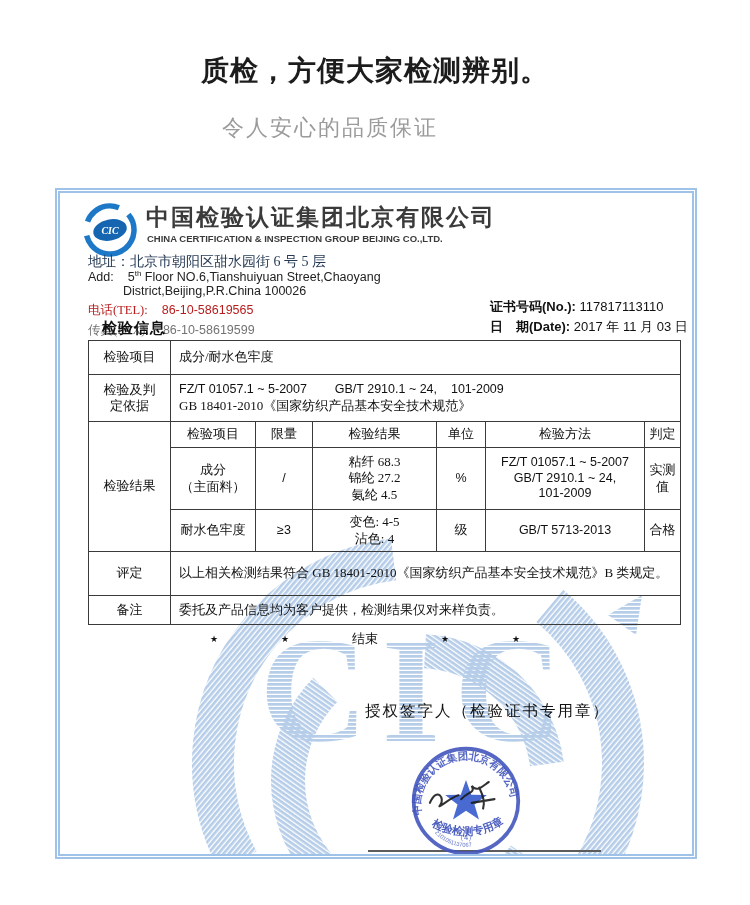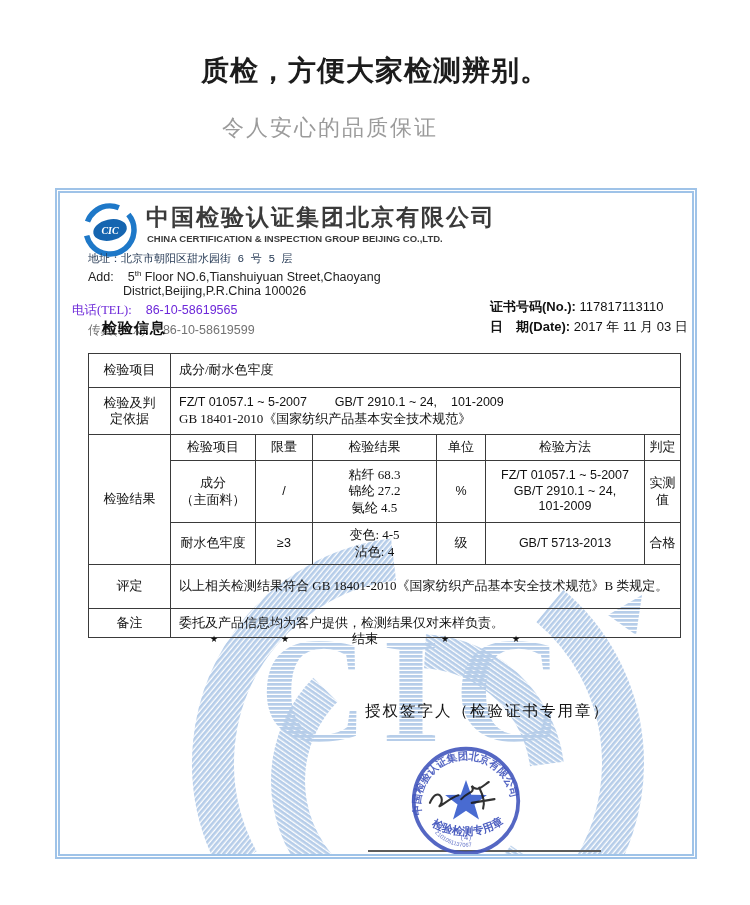--- a/index.html
+++ b/index.html
@@ -25,40 +25,40 @@
   .cert *{line-height:1.25;}
   
   .lh-logo{left:22px;top:9px;width:56px;height:56px;}
   .company-cn{
     left:86px;top:10px;font-size:23px;font-weight:bold;color:#3a3a3a;
     letter-spacing:2px;font-family:"Liberation Sans", sans-serif;white-space:nowrap;
   }
   .company-en{
     left:87px;top:40px;font-size:9.5px;font-weight:bold;color:#3a3a3a;white-space:nowrap;
   }
-  .addr-cn{left:28px;top:60px;font-size:11px;color:#263a55;font-family:Liberation Mono, monospace;}
+  .addr-cn{left:28px;top:60px;font-size:14px;color:#263a55;font-family:Liberation Serif, serif;}
   .addr-en1{left:28px;top:76px;font-size:12.5px;color:#222;}
   .addr-en1 sup{font-size:8px;}
   .addr-en2{left:63px;top:91px;font-size:12.5px;color:#222;}
-  .tel-line{left:12px;top:110px;font-size:12.5px;color:#6d28d9;font-family:"Liberation Serif", serif;}
+  .tel-line{left:28px;top:110px;font-size:12.5px;color:#b91c1c;font-family:"Liberation Serif", serif;}
   .fax-line{left:28px;top:130px;font-size:12.5px;color:#737373;font-family:"Liberation Serif", serif;}
   .val-gap{display:inline-block;width:14px;}
   .certno-line{left:430px;top:106px;font-size:13px;color:#111;white-space:nowrap;}
   .date-line{left:430px;top:126px;font-size:13px;color:#111;white-space:nowrap;}
   .lbl-b{font-weight:bold;}
   .section-title{
     left:42px;top:126px;font-size:15px;font-weight:bold;color:#111;
     font-family:"Liberation Serif", serif;letter-spacing:1px;
   }
   
   table.report{
     position:absolute;left:28px;top:147px;width:592px;
     border-collapse:collapse;table-layout:fixed;
     font-family:"Liberation Serif", serif;font-size:13px;color:#111;
-    background:transparent;position:absolute;z-index:3;margin-top:13px;
+    background:transparent;position:absolute;z-index:3;
   }
   table.report td, table.report th{
     border:1px solid #3a3a3a;padding:2px 4px;vertical-align:middle;
     font-weight:normal;background:transparent;
   }
   .tc{text-align:center;}
   .tl{text-align:left;padding-left:8px !important;}
   .pre{white-space:pre-line;}
   .prew{white-space:pre-wrap;}
   .latin{font-family:"Liberation Sans", sans-serif;font-size:12.5px;}

